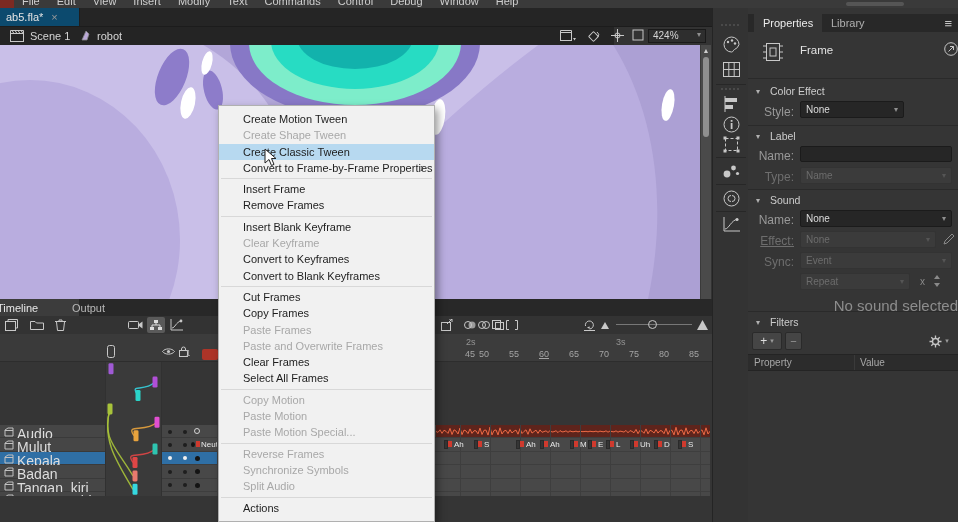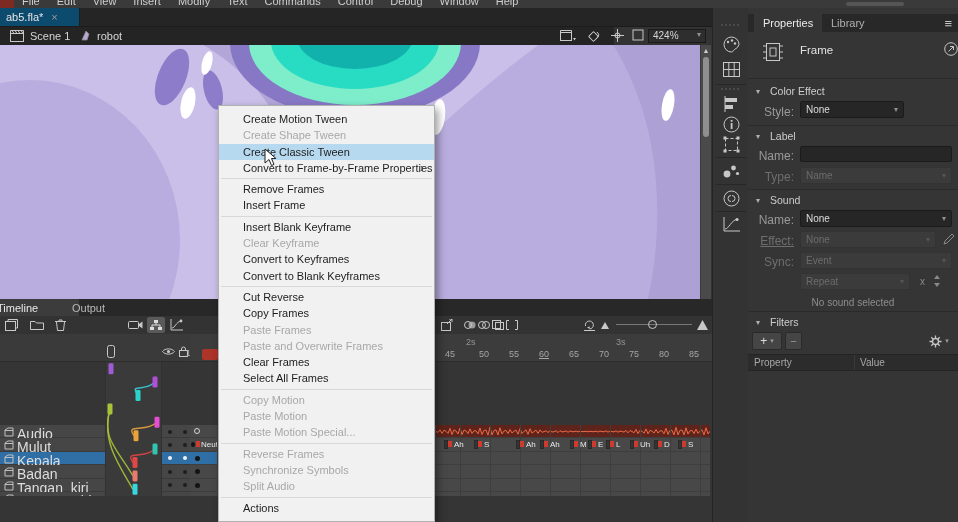--- a/index.html
+++ b/index.html
@@ -259,21 +259,21 @@
       </svg>
       <svg class="abs ic" style="left:179px;top:12px;" width="9" height="11" viewBox="0 0 9 11">
         <rect x="0.5" y="4.5" width="8" height="6" fill="none" stroke="currentColor"></rect>
           <path d="M2.5,4.5 V3 a2,2 0 0 1 4,0 V4.5" fill="none" stroke="currentColor"></path>
       </svg>
       <span class="abs" style="left:186px;top:14px;color:#a5a5a5;font-size:9px;">1</span>
     </div>
     <div id="tl-header-frames">
         <div class="ruler-sec" style="left: 276px;">2s</div>
         <div class="ruler-sec" style="left: 426px;">3s</div>
-        <div class="ruler-num" style="left: 260px;">45</div>
+        <div class="ruler-num" style="left: 280px;">45</div>
         <div class="ruler-num" style="left: 294px;">50</div>
         <div class="ruler-num" style="left: 324px;">55</div>
         <div class="ruler-num" style="left: 354px; text-decoration: underline;">60</div>
         <div class="ruler-num" style="left: 384px;">65</div>
         <div class="ruler-num" style="left: 414px;">70</div>
         <div class="ruler-num" style="left: 444px;">75</div>
         <div class="ruler-num" style="left: 474px;">80</div>
         <div class="ruler-num" style="left: 504px;">85</div>
       </div>
     <div id="playhead"></div>
@@ -572,21 +572,21 @@
         <span class="chev">▾</span>
     </div>
     <div class="dd disabled" style="left:52px;top:265px;width:110px;">
       <span>Repeat</span>
         <span class="chev">▾</span>
     </div>
     <span class="abs" style="left:172px;top:268px;color:#8a8a8a;font-size:10px;">x</span>
     <svg class="abs" style="left:185px;top:266px;color:#8a8a8a;" width="8" height="14" viewBox="0 0 8 14">
       <path d="M4,1 L7,5 H1 Z M4,13 L1,9 H7 Z" fill="currentColor"></path>
     </svg>
-    <div class="abs" style="left:0;top:289px;width:210px;text-align:center;color:#8d8d8d;font-size:10px;">No sound selected</div>
+    <div class="abs" style="left:0;top:289px;width:210px;text-align:right;color:#8d8d8d;font-size:15px;">No sound selected</div>
 
     <div class="p-sep" style="top:303px;"></div>
     <span class="sec-tri" style="left:8px;top:310px;">▾</span>
     <span class="sec-title" style="left:22px;top:308px;">Filters</span>
     <div class="f-btn" style="left:4px;top:324px;width:30px;">
       <span style="font-size:12px;">+</span>
         <span style="font-size:7px;color:#999;">▾</span>
     </div>
     <div class="f-btn" style="left:37px;top:324px;width:17px;color:#999;">−</div>
     <div class="f-btn" style="left:176px;top:324px;width:30px;background:transparent;border:none;">
@@ -602,29 +602,29 @@
       <span class="abs" style="left:112px;top:2px;">Value</span>
     </div>
   </div>
 
   <div id="context-menu" class="abs">
       <div class="cm-item"><span>Create Motion Tween</span></div>
       <div class="cm-item disabled"><span>Create Shape Tween</span></div>
       <div class="cm-item highlighted"><span>Create Classic Tween</span></div>
       <div class="cm-item"><span>Convert to Frame-by-Frame Properties</span><span class="cm-arrow">›</span></div>
       <div class="cm-sep"></div>
+      <div class="cm-item"><span>Insert Frame</span></div>
       <div class="cm-item"><span>Remove Frames</span></div>
-      <div class="cm-item"><span>Insert Frame</span></div>
       <div class="cm-sep"></div>
       <div class="cm-item"><span>Insert Blank Keyframe</span></div>
       <div class="cm-item disabled"><span>Clear Keyframe</span></div>
       <div class="cm-item"><span>Convert to Keyframes</span></div>
       <div class="cm-item"><span>Convert to Blank Keyframes</span></div>
       <div class="cm-sep"></div>
-      <div class="cm-item"><span>Cut Reverse</span></div>
+      <div class="cm-item"><span>Cut Frames</span></div>
       <div class="cm-item"><span>Copy Frames</span></div>
       <div class="cm-item disabled"><span>Paste Frames</span></div>
       <div class="cm-item disabled"><span>Paste and Overwrite Frames</span></div>
       <div class="cm-item"><span>Clear Frames</span></div>
       <div class="cm-item"><span>Select All Frames</span></div>
       <div class="cm-sep"></div>
       <div class="cm-item disabled"><span>Copy Motion</span></div>
       <div class="cm-item disabled"><span>Paste Motion</span></div>
       <div class="cm-item disabled"><span>Paste Motion Special...</span></div>
       <div class="cm-sep"></div>

